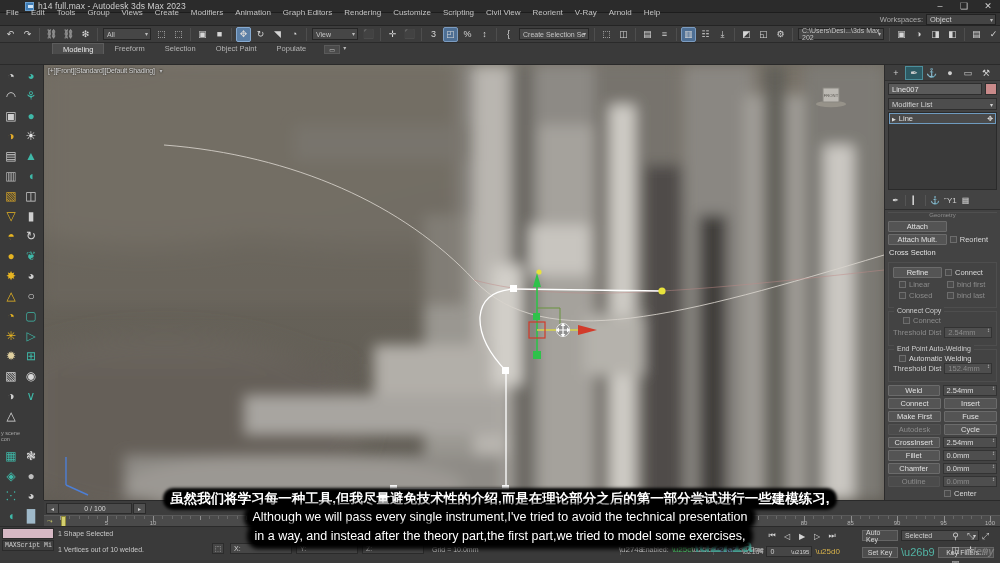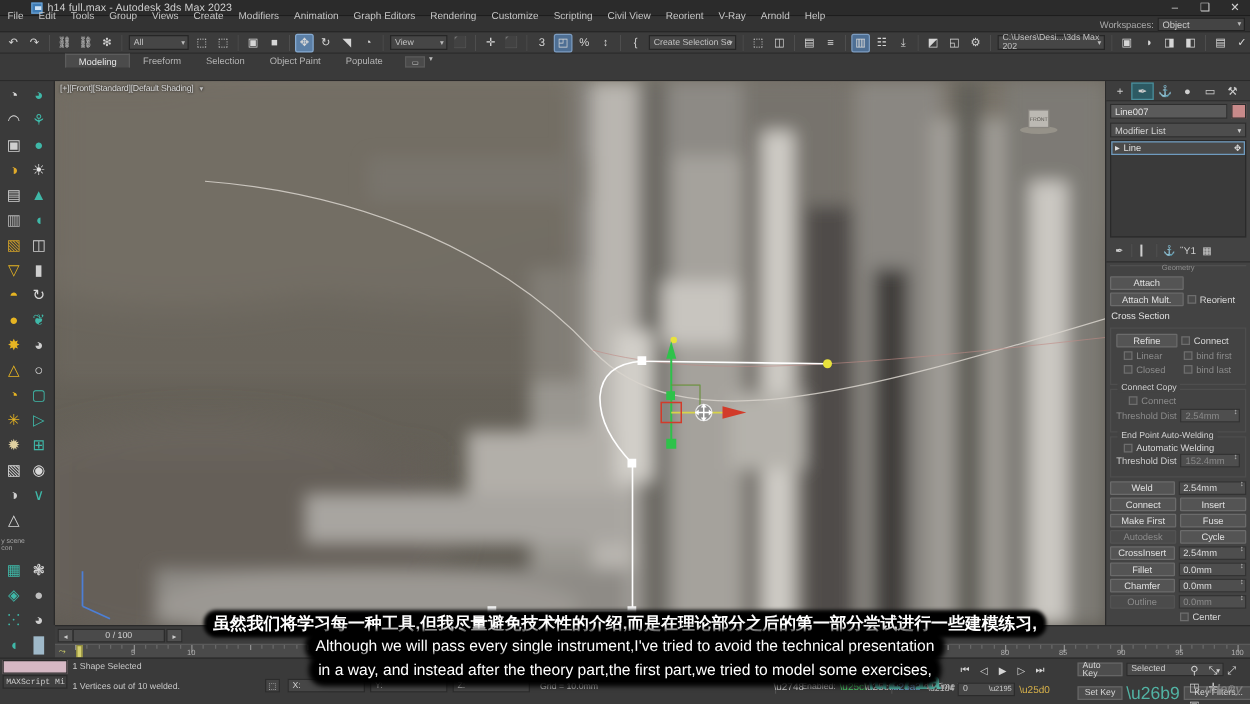--- a/index.html
+++ b/index.html
@@ -1023,21 +1023,21 @@
 
     <div style="position:absolute;left:862px;top:3px;display:flex;align-items:center;gap:3px">
       <div class="akbtn" style="width:36px">Auto Key</div>
       <div class="ak-combo" style="width:78px">
         <span>Selected</span>
         <span class="arw">▾</span>
       </div>
     </div>
     <div style="position:absolute;left:862px;top:19px;display:flex;align-items:center;gap:3px">
       <div class="akbtn" style="width:36px">Set Key</div>
-      <span style="color:#52b3a4;font-size:14px">\u26b9</span>
+      <span style="color:#52b3a4;font-size:11px">\u26b9</span>
       <div class="akbtn" style="width:56px">Key Filters...</div>
     </div>
 
     <div style="position:absolute;left:948px;top:2px;display:flex;flex-wrap:wrap;width:52px" id="navctrls">
         <div class="navbtn">⚲</div>
         <div class="navbtn">⤡</div>
         <div class="navbtn">⤢</div>
         <div class="navbtn">◳</div>
         <div class="navbtn">✛</div>
         <div class="navbtn">◌</div>

